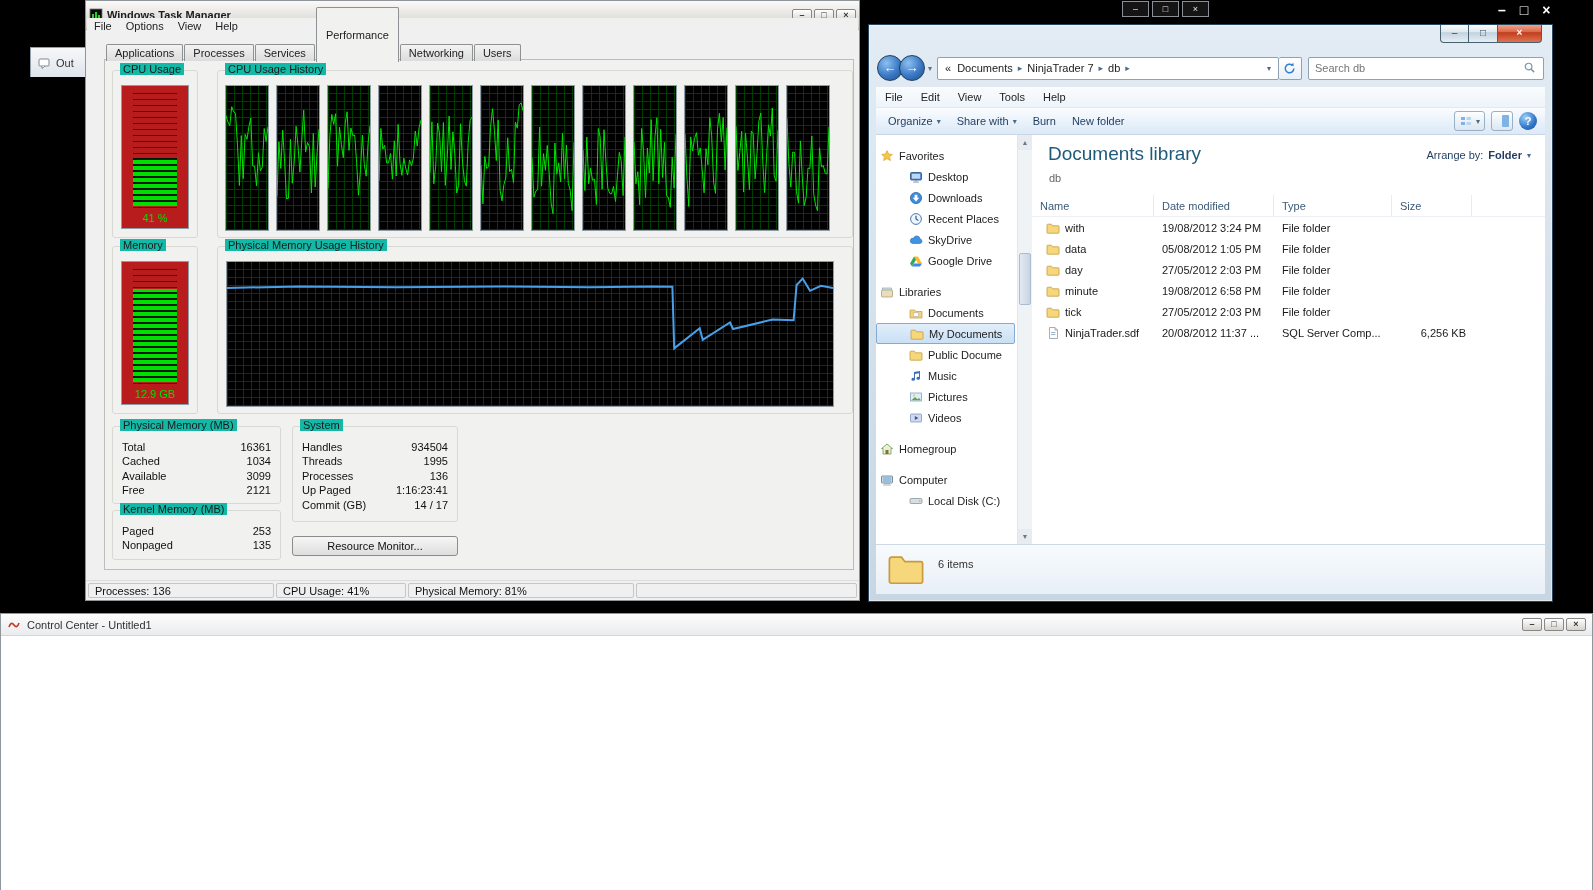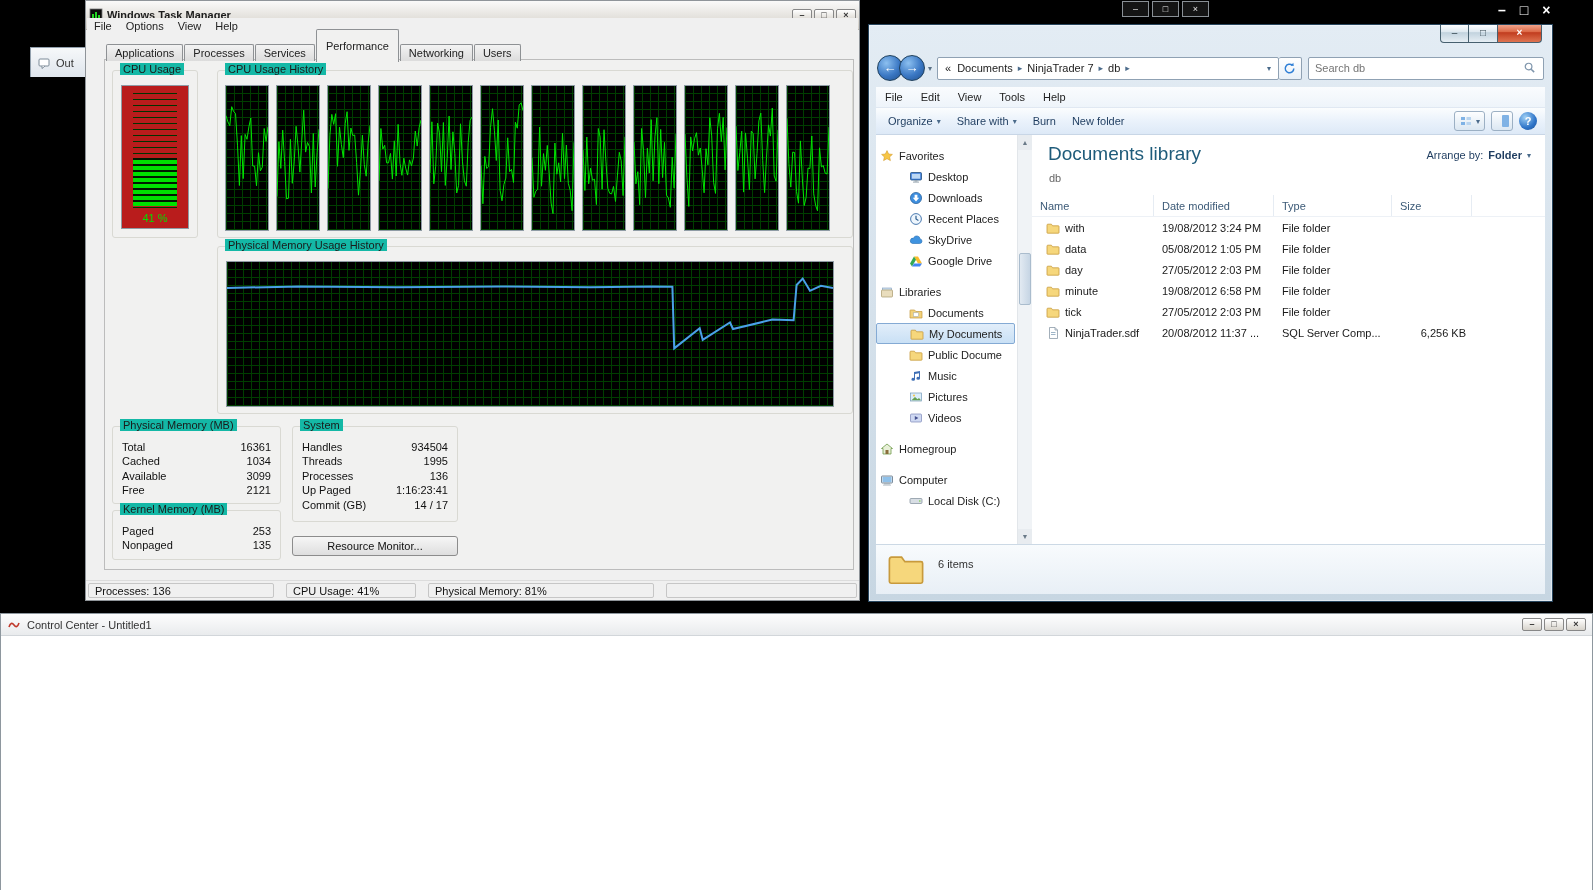--- a/index.html
+++ b/index.html
@@ -16,39 +16,39 @@
   
   #taskman{position:absolute;left:85px;top:0;width:775px;height:601px;background:#f0f0f0;border:1px solid #8f9499;}
   .tm-titlebar{position:absolute;left:0;top:0;right:0;height:29px;background:linear-gradient(#fafaf9,#d4d0c8);border-bottom:1px solid #b5b2aa;display:flex;align-items:center;padding:0 3px;gap:4px;}
   .tm-title{font-size:11px;font-weight:bold;color:#1c1c1c;flex:1;line-height:16px;}
   .cbtns{display:flex;gap:2px;}
   .cbtn{width:20px;height:13px;background:linear-gradient(#ffffff,#d7d3cb);border:1px solid #878787;border-radius:2px;font-size:9px;line-height:11px;text-align:center;color:#333;font-weight:bold;}
   .tm-menubar{position:absolute;left:1px;top:17px;right:1px;height:16px;display:flex;align-items:center;background:#f0f0f0;font-size:11px;color:#222;}
   .tm-menubar .mi{padding:1px 7px;}
   .tm-tabs{position:absolute;left:20px;top:40px;height:19px;display:flex;align-items:flex-end;z-index:3;}
   .tab{font-size:11px;color:#222;padding:2px 8px;background:linear-gradient(#f3f3f3,#dcdcdc);border:1px solid #8e9194;border-bottom:none;border-radius:2px 2px 0 0;margin-right:1px;position:relative;top:1px;}
-  .tab.active{background:#f1f1f0;padding:10px 9px;top:2px;z-index:4;}
+  .tab.active{background:#f1f1f0;padding:21px 9px;top:2px;z-index:4;}
   .tm-page{position:absolute;left:18px;top:58px;width:750px;height:511px;border:1px solid #bcbcbc;background:#f1f1f0;}
   .grp{position:absolute;border:1px solid #d9d9d3;border-radius:3px;}
   .grp>.glabel{position:absolute;top:-8px;left:7px;background:#14b8a6;padding:0 3px;font-size:11px;color:#1a1a1a;white-space:nowrap;}
   .led-panel{position:absolute;left:8px;top:14px;width:68px;height:144px;background:#b91c1c;border:1px solid #8f9ba5;}
   .led-dim{position:absolute;left:11px;right:11px;top:6px;height:116px;background:repeating-linear-gradient(to top,#003400 0 1px,transparent 1px 6px);}
   .led-fill{position:absolute;left:11px;right:11px;bottom:22px;background:repeating-linear-gradient(to top,var(--led,#00e000) 0 4px,#001a00 4px 6px);}
   .led-text{position:absolute;left:0;right:0;bottom:4px;text-align:center;font-size:11px;color:var(--led,#00e000);}
   .graph{background-color:#000;border:1px solid #8f9ba5;position:relative;
     background-image:linear-gradient(to top,var(--grid,#003e00) 1px,transparent 1px),linear-gradient(to right,var(--grid,#003e00) 1px,transparent 1px);
     background-size:8px 8px;}
   .graph svg{position:absolute;inset:0;width:100%;height:100%;}
   #cpu-hist{position:absolute;left:7px;top:14px;right:7px;height:146px;display:flex;gap:7px;}
   .graph.small{width:44px;height:146px;flex:none;}
   #mem-graph{position:absolute;left:8px;top:14px;width:608px;height:146px;}
   .kv{position:absolute;left:9px;right:9px;top:13px;}
   .kv .row{display:flex;justify-content:space-between;font-size:11px;color:#111;line-height:14.4px;}
   #btn-resmon{position:absolute;left:187px;top:476px;width:166px;height:20px;font-size:11px;background:linear-gradient(#f6f6f6,#dedede);border:1px solid #8c8c8c;border-radius:3px;color:#111;}
-  .tm-status{position:absolute;left:0;right:0;bottom:0;height:20px;background:#f0f0f0;border-top:1px solid #dcdcdc;display:flex;gap:12px;padding:2px;}
+  .tm-status{position:absolute;left:0;right:0;bottom:0;height:20px;background:#f0f0f0;border-top:1px solid #dcdcdc;display:flex;gap:2px;padding:2px;}
   .tm-status .cell{border:1px solid #c6c6c6;border-radius:2px;font-size:11px;color:#111;padding:1px 6px;white-space:nowrap;overflow:hidden;}
   .tm-status .filler{flex:1;border:1px solid #c6c6c6;border-radius:2px;}
 
   
   #explorer{position:absolute;left:868px;top:24px;width:685px;height:578px;background:linear-gradient(#e3ecf4,#c7d6e2);border:1px solid #28465e;box-shadow:inset 0 0 0 1px rgba(255,255,255,.45);}
   .aero-btns{position:absolute;top:0;right:10px;display:flex;z-index:5;}
   .abtn{height:18px;border:1px solid #47606f;border-top:none;background:linear-gradient(#fdfeff,#dfe9f0 40%,#c2d3de 45%,#e6eef4);font-size:10px;color:#33454f;text-align:center;line-height:16px;}
   .abtn.min{width:29px;border-radius:0 0 0 4px;}
   .abtn.max{width:28px;border-left:none;border-right:none;}
   .abtn.close{width:45px;border-radius:0 0 4px 0;background:linear-gradient(#f0a38c,#dc6a47 40%,#c13d1f 45%,#df7451);color:#fff;font-weight:bold;}
@@ -234,20 +234,28 @@
             </svg>
           </div>
           <div class="graph small">
             <svg viewBox="0 0 42 144" preserveAspectRatio="none">
               <polyline points="0.0,32.3 1.9,77.8 3.8,101.1 5.7,66.1 7.6,66.5 9.5,105.5 11.5,117.2 13.4,54.9 15.3,92.1 17.2,119.6 19.1,111.4 21.0,82.0 22.9,82.6 24.8,50.0 26.7,107.8 28.6,119.3 30.5,124.8 32.5,61.8 34.4,80.9 36.3,79.6 38.2,87.2 40.1,88.0 42.0,40.9" fill="none" stroke="var(--gline)" stroke-width="1"></polyline>
             </svg>
           </div>
         </div>
     </div>
 
+    <div class="grp" style="left:7px;top:186px;width:86px;height:168px;">
+      <span class="glabel">Memory</span>
+      <div class="led-panel">
+        <div class="led-dim"></div>
+        <div class="led-fill" id="mem-led" style="height: 93px;"></div>
+        <div class="led-text">12.9 GB</div>
+      </div>
+    </div>
 
     <div class="grp" style="left:112px;top:186px;width:636px;height:168px;">
       <span class="glabel">Physical Memory Usage History</span>
       <div class="graph" id="mem-graph">
           <svg viewBox="0 0 606 144" preserveAspectRatio="none">
             <polyline points="0.0,25.9 72.7,24.5 169.7,25.2 272.7,24.5 363.6,25.2 424.2,24.5 445.4,24.8 447.2,86.4 472.7,66.2 475.7,77.8 503.0,60.5 506.0,67.0 545.4,57.6 566.6,58.3 569.6,23.0 575.7,16.6 583.0,28.8 593.9,23.8 606.0,25.9" fill="none" stroke="var(--mline)" stroke-width="2"></polyline>
           </svg>
         </div>
     </div>
 

